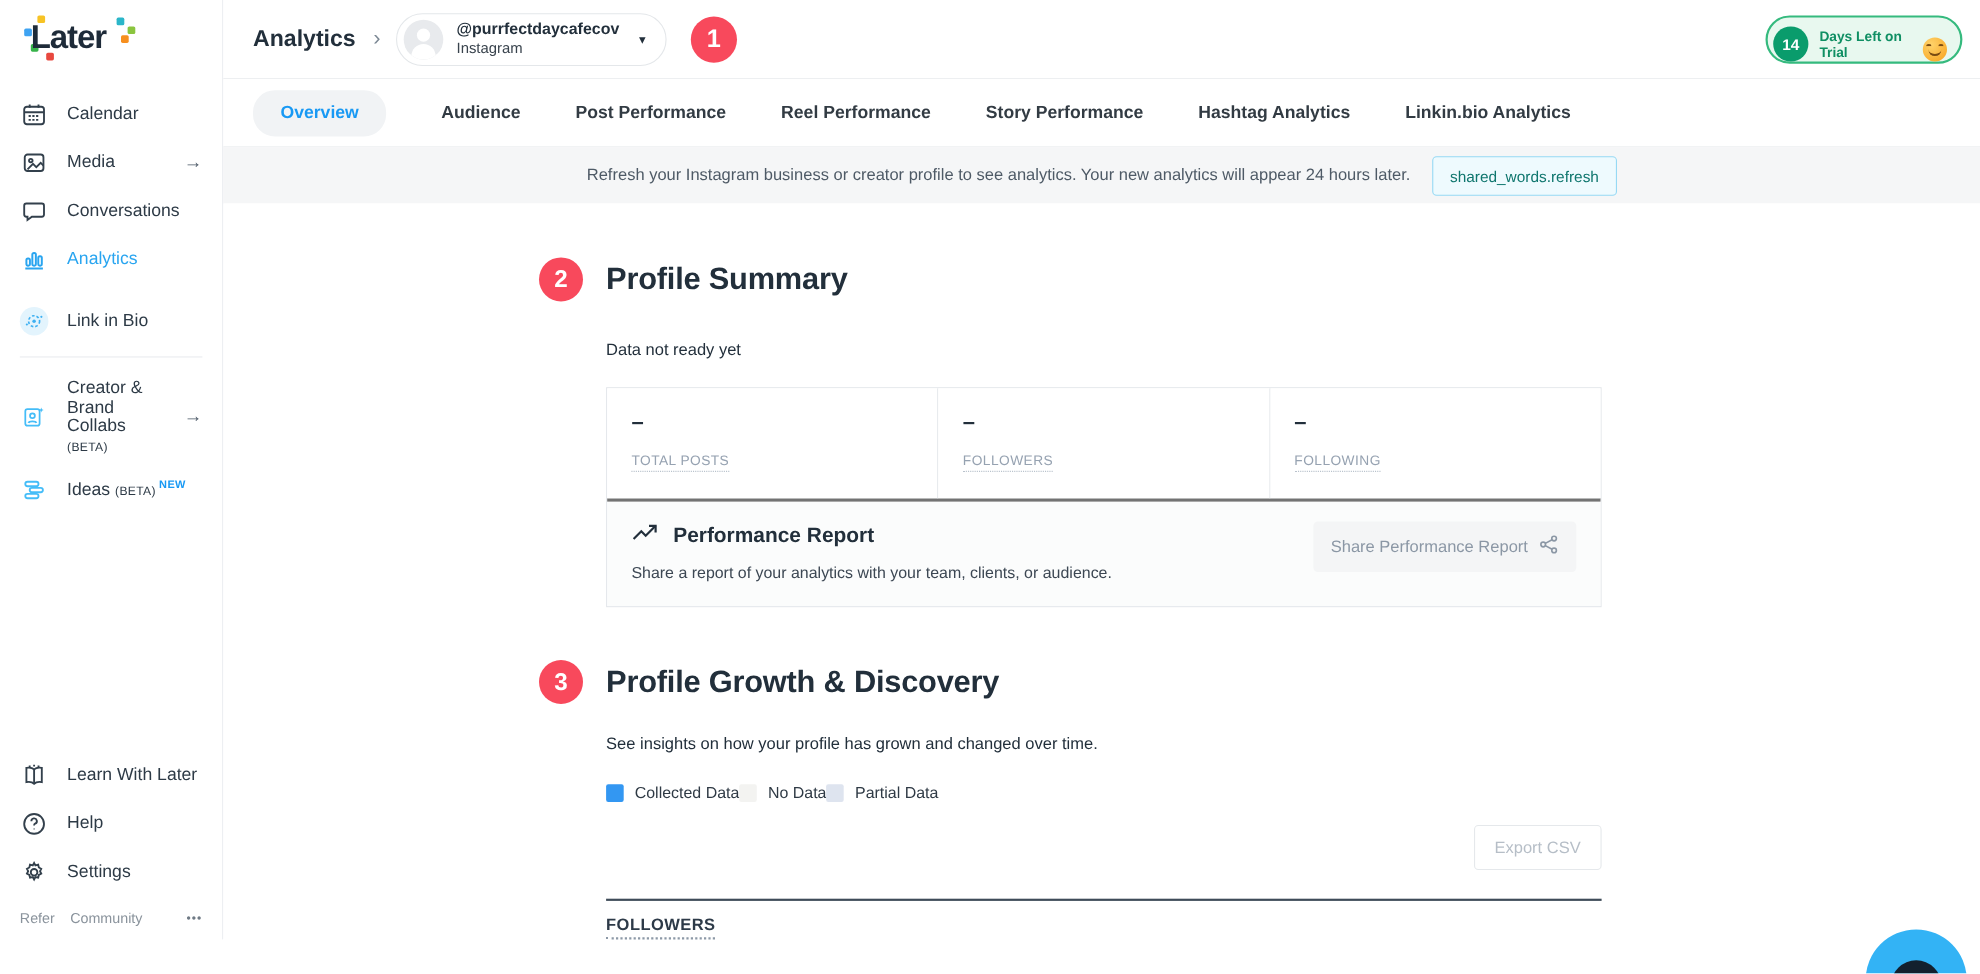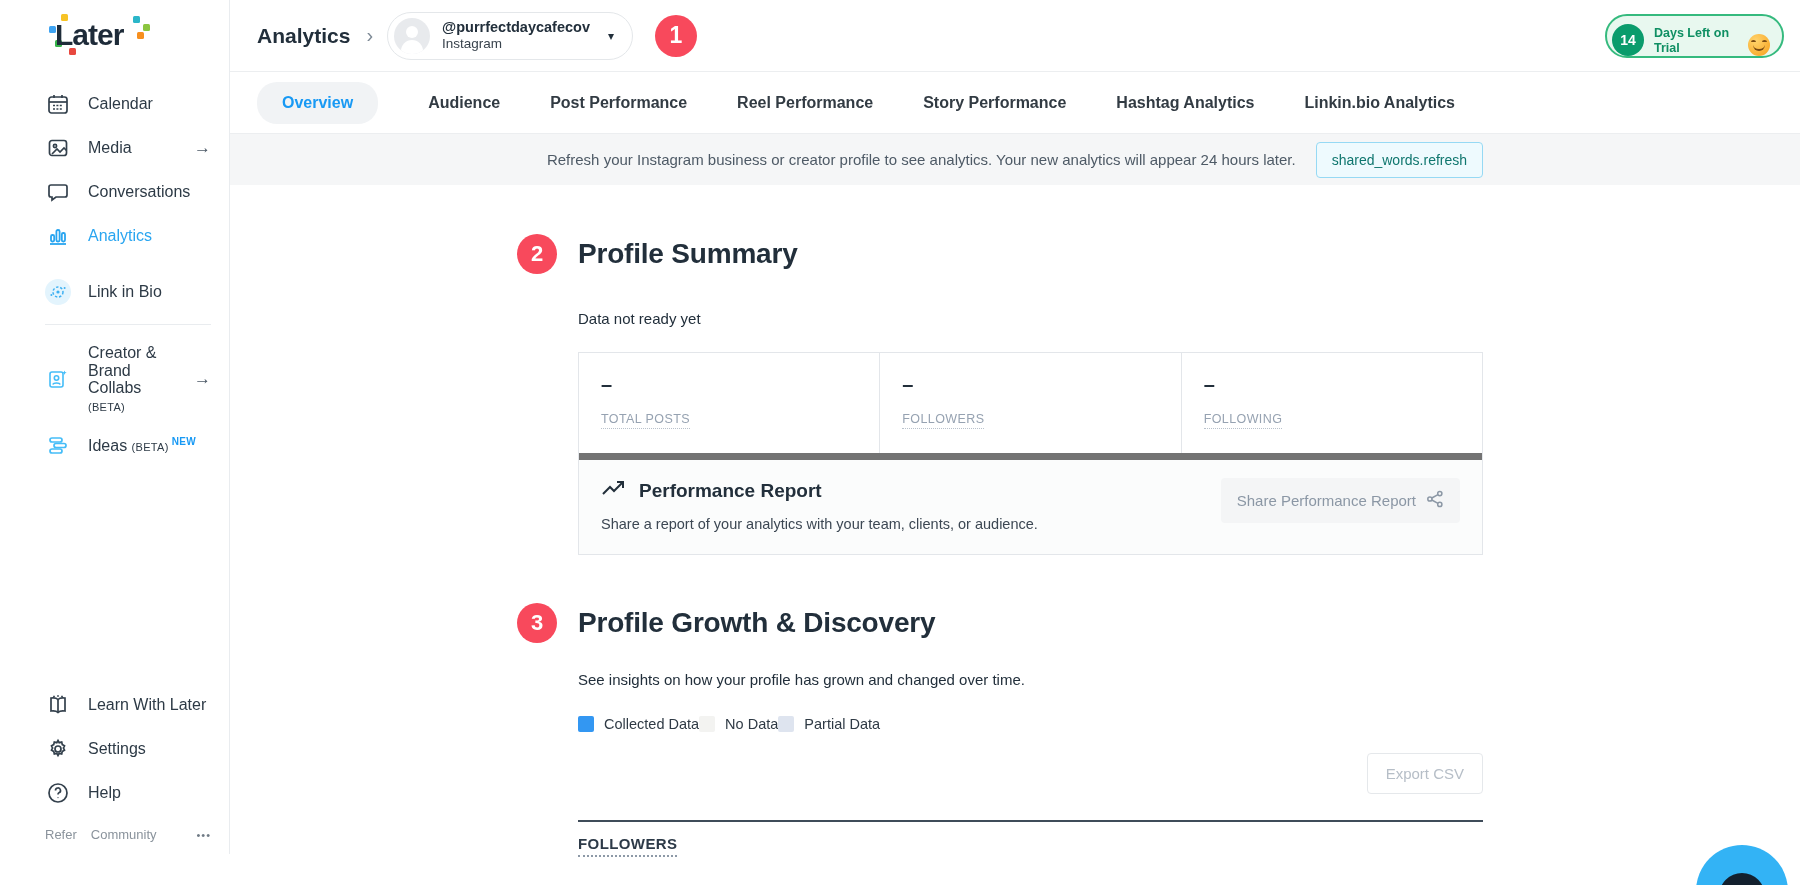--- a/index.html
+++ b/index.html
@@ -2,21 +2,21 @@
 <html><head>
 <meta charset="utf-8">
 <style>
   * { margin:0; padding:0; box-sizing:border-box; }
   html,body { width:1800px; height:885px; overflow:hidden; background:#fff;
     font-family:"Liberation Sans", sans-serif; color:#222f3b; }
   .app { display:flex; width:1800px; height:885px; }
 
   
   .sidebar { width:203px; min-width:203px; height:854px; background:#fff;
-    border-right:1px solid #e9ecef; display:flex; flex-direction:column; padding:10px 0 8px;margin-left:27px; }
+    border-right:1px solid #e9ecef; display:flex; flex-direction:column; padding:10px 0 8px; }
   .logo { position:relative; margin:4px 0 26px 20px; width:110px; height:42px; }
   .logo-text { font-size:30px; font-weight:bold; color:#1e2b39; letter-spacing:-1px; position:absolute; left:8px; top:4px; }
   .px { position:absolute; width:7px; height:7px; border-radius:1.5px; }
   .nav-item { display:flex; align-items:center; gap:17px; padding:9px 18px; cursor:pointer; }
   .nav-item .icon { width:26px; height:26px; display:flex; align-items:center; justify-content:center; flex:none; }
   .nav-label { font-size:16px; color:#2d3a46; font-weight:500; line-height:1.1; }
   .nav-item.active .nav-label { color:#29a5f0; }
   .nav-arrow { margin-left:auto; color:#4b5866; font-size:17px; }
   .beta { font-size:11px; letter-spacing:.3px; font-weight:500; }
   .new-badge { color:#1899f4; font-size:10px; font-weight:bold; vertical-align:super; margin-left:3px; letter-spacing:.3px; }
@@ -74,21 +74,21 @@
   .sec1 { margin-top:53px; }
   .status-text { margin-top:40px; font-size:15px; color:#222f3b; }
 
   .summary-table { margin-top:25px; border:1px solid #e3e6ea; }
   .stats-row { display:flex; }
   .stat-cell { flex:1; padding:20px 22px 24px; border-right:1px solid #e3e6ea; background:#fff; }
   .stat-cell:last-child { border-right:none; }
   .stat-value { font-size:20px; font-weight:bold; color:#222f3b; }
   .stat-label { margin-top:16px; font-size:12.5px; color:#96a2b1; letter-spacing:.4px; display:inline-block;
     border-bottom:1px dotted #b9c2cc; padding-bottom:2px; }
-  .perf-block { border-top:7px solid #737373; background:#fbfcfc; padding:18px 22px 22px; display:flex; align-items:flex-start; }
+  .perf-block { border-top:3px solid #737373; background:#fbfcfc; padding:18px 22px 22px; display:flex; align-items:flex-start; }
   .perf-left { flex:1; }
   .perf-title-row { display:flex; align-items:center; gap:12px; }
   .perf-title { font-size:19px; font-weight:bold; color:#222f3b; }
   .perf-desc { margin-top:12px; font-size:14.5px; color:#3c4753; }
   .share-btn { display:flex; align-items:center; gap:10px; background:#f4f5f6; border:none; border-radius:4px;
     padding:12px 16px; font-size:15px; color:#8b97a5; cursor:pointer; font-family:inherit; }
 
   .sec3 { margin-top:52px; }
   .sub-text { margin-top:32px; font-size:15px; color:#222f3b; }
   .legend { margin-top:28px; display:flex; align-items:center; }
@@ -218,35 +218,35 @@
               <line x1="8" y1="2.8" x2="8" y2="4.2"></line>
               <line x1="12" y1="2.2" x2="12" y2="3.8"></line>
               <line x1="16" y1="2.8" x2="16" y2="4.2"></line>
             </svg>
         </span>
         <span class="nav-label">Learn With Later</span>
       </div>
       <div class="nav-item">
         <span class="icon">
           <svg width="24" height="24" viewBox="0 0 24 24" fill="none" stroke="#33404c" stroke-width="1.7">
-              <circle cx="12" cy="12" r="3"></circle>
-              <path d="M12 3.5 l1.2 2.2 2.5-.6 .6 2.5 2.2 1.2 -1.1 2.2 1.1 2.2 -2.2 1.2 -.6 2.5 -2.5-.6 -1.2 2.2 -1.2-2.2 -2.5.6 -.6-2.5 -2.2-1.2 1.1-2.2 -1.1-2.2 2.2-1.2 .6-2.5 2.5.6 z"></path>
-            </svg>
-        </span>
-        <span class="nav-label">Settings</span>
-      </div>
-      <div class="nav-item">
-        <span class="icon">
-          <svg width="24" height="24" viewBox="0 0 24 24" fill="none" stroke="#33404c" stroke-width="1.7">
               <circle cx="12" cy="12" r="9"></circle>
               <path d="M9.5 9.5 a2.5 2.5 0 1 1 3.4 2.3 c-.7.3-.9.8-.9 1.6"></path>
               <circle cx="12" cy="16.6" r="0.6" fill="#33404c" stroke="none"></circle>
             </svg>
         </span>
         <span class="nav-label">Help</span>
+      </div>
+      <div class="nav-item">
+        <span class="icon">
+          <svg width="24" height="24" viewBox="0 0 24 24" fill="none" stroke="#33404c" stroke-width="1.7">
+              <circle cx="12" cy="12" r="3"></circle>
+              <path d="M12 3.5 l1.2 2.2 2.5-.6 .6 2.5 2.2 1.2 -1.1 2.2 1.1 2.2 -2.2 1.2 -.6 2.5 -2.5-.6 -1.2 2.2 -1.2-2.2 -2.5.6 -.6-2.5 -2.2-1.2 1.1-2.2 -1.1-2.2 2.2-1.2 .6-2.5 2.5.6 z"></path>
+            </svg>
+        </span>
+        <span class="nav-label">Settings</span>
       </div>
       <div class="refer-row">
         <span>Refer</span>
         <span>Community</span>
         <span class="more">•••</span>
       </div>
     </div>
   </aside>
 
   <main class="main">

